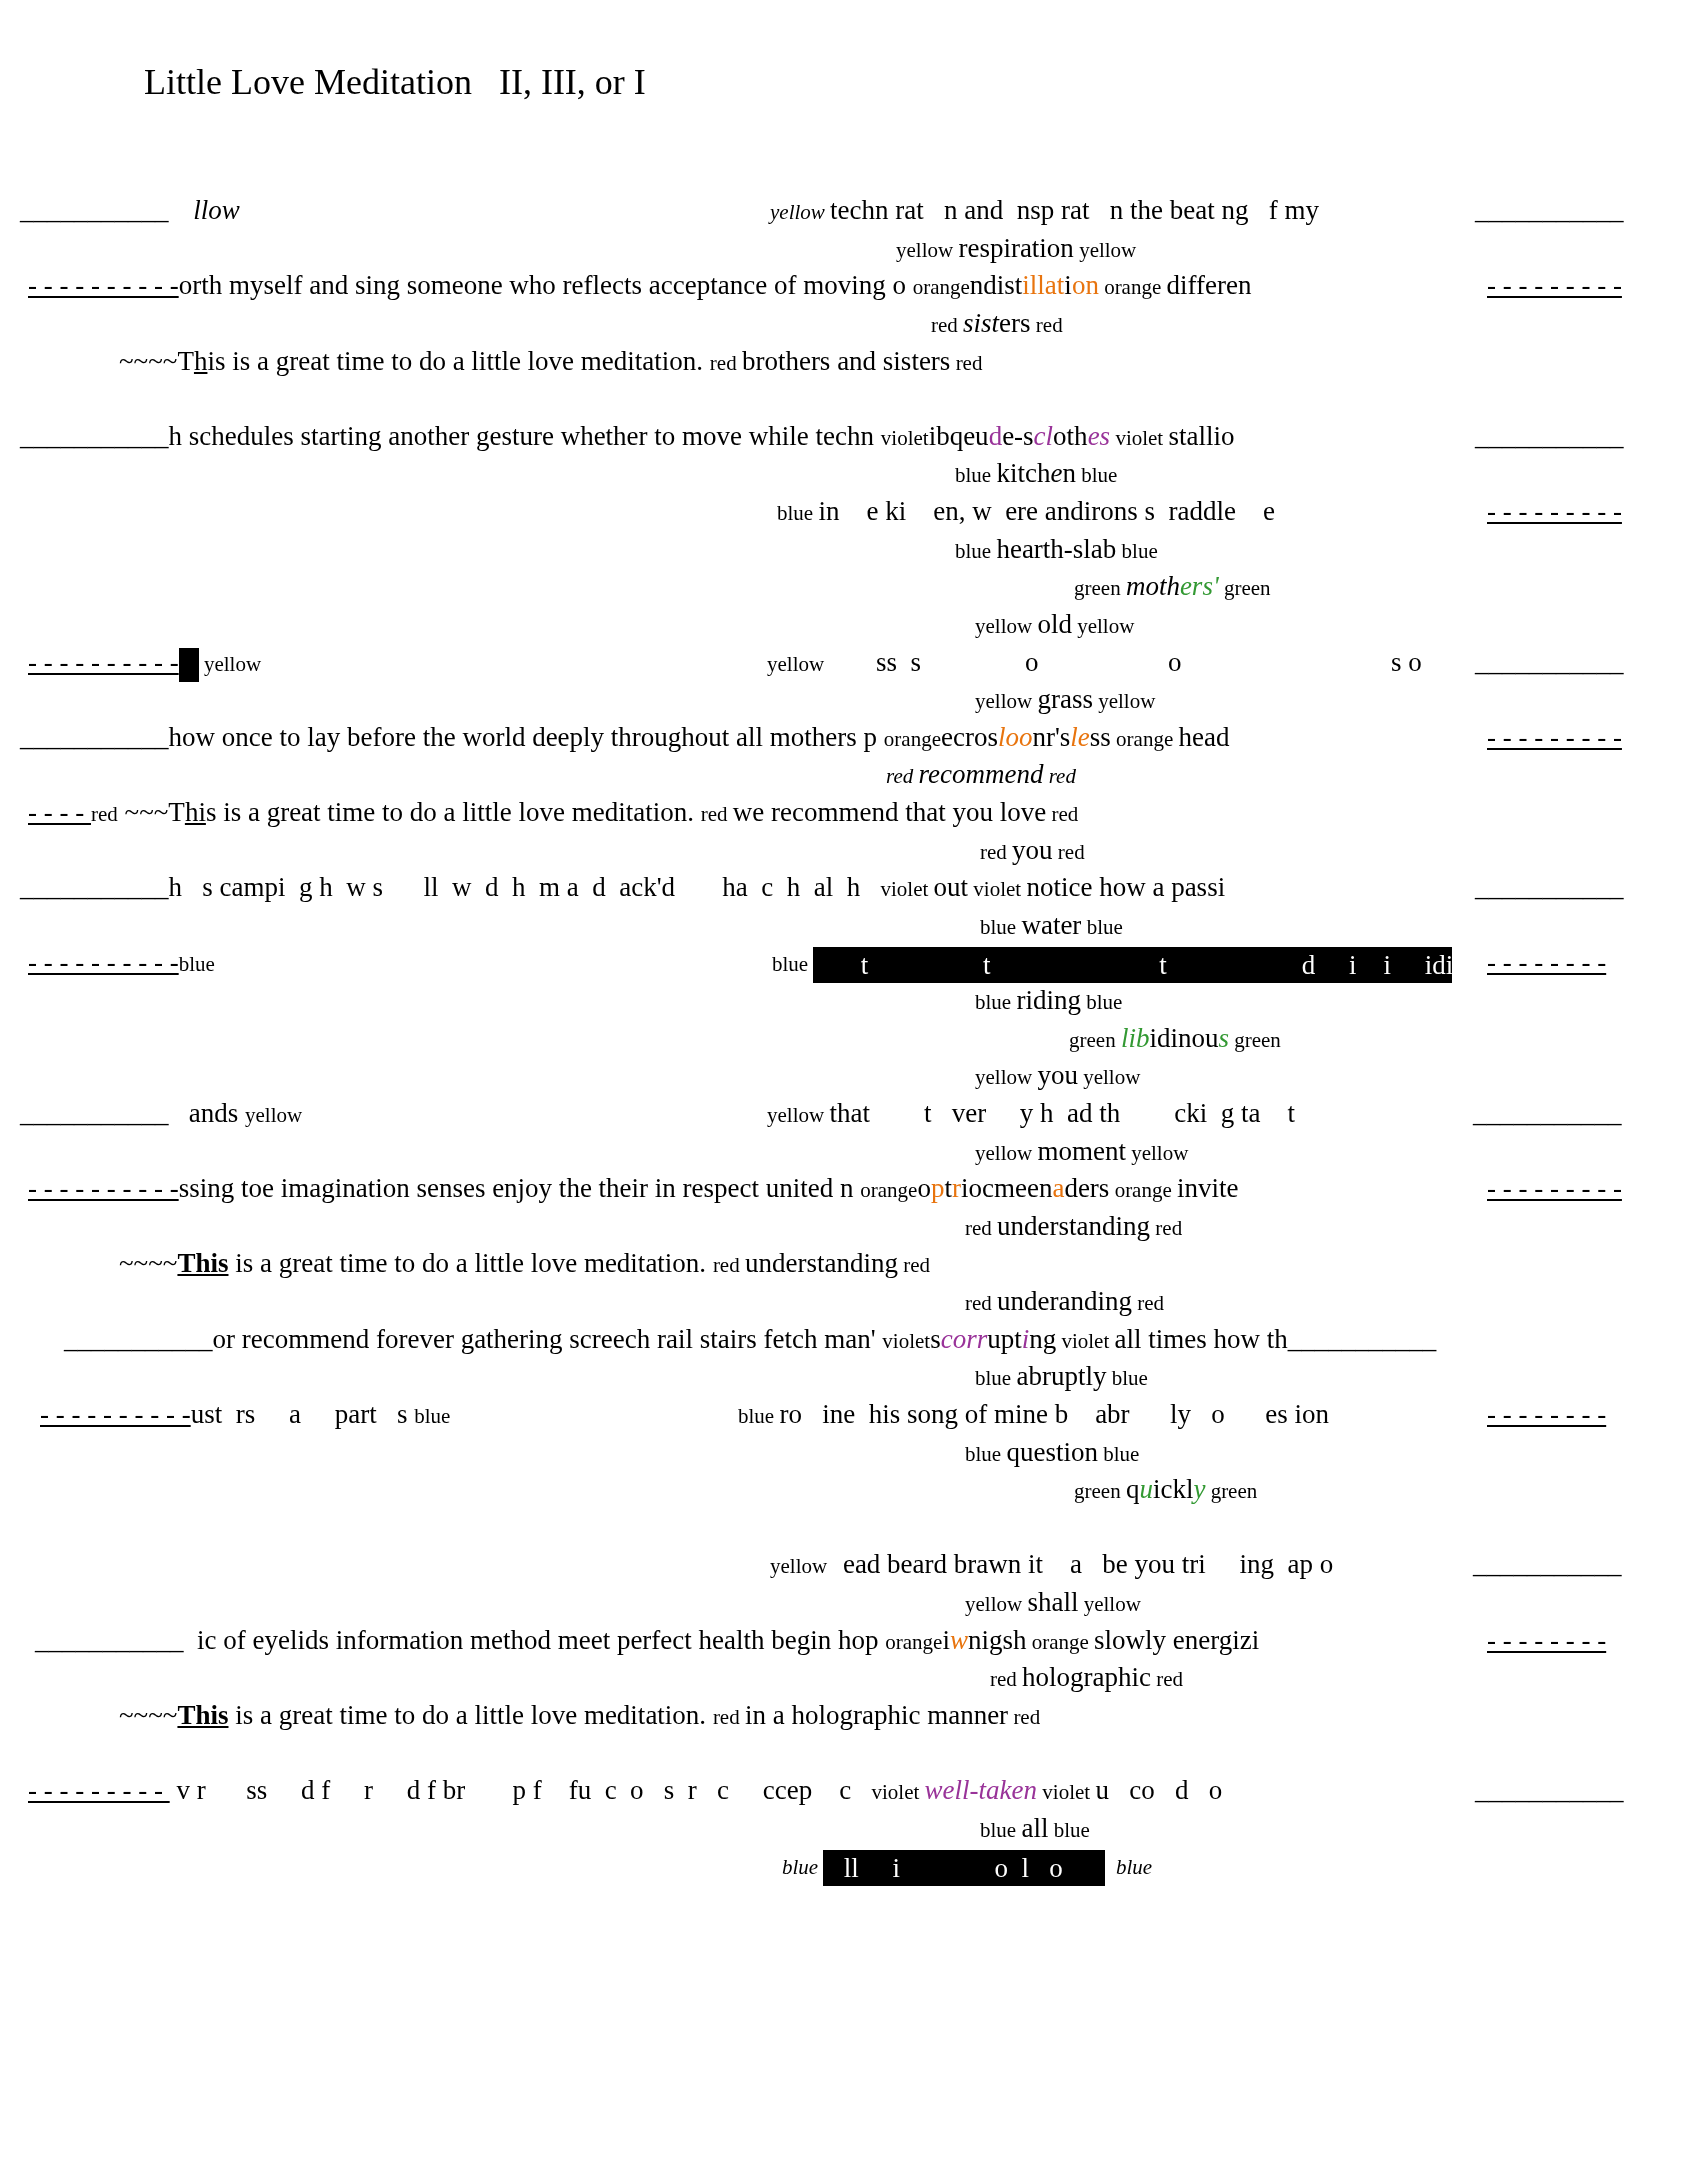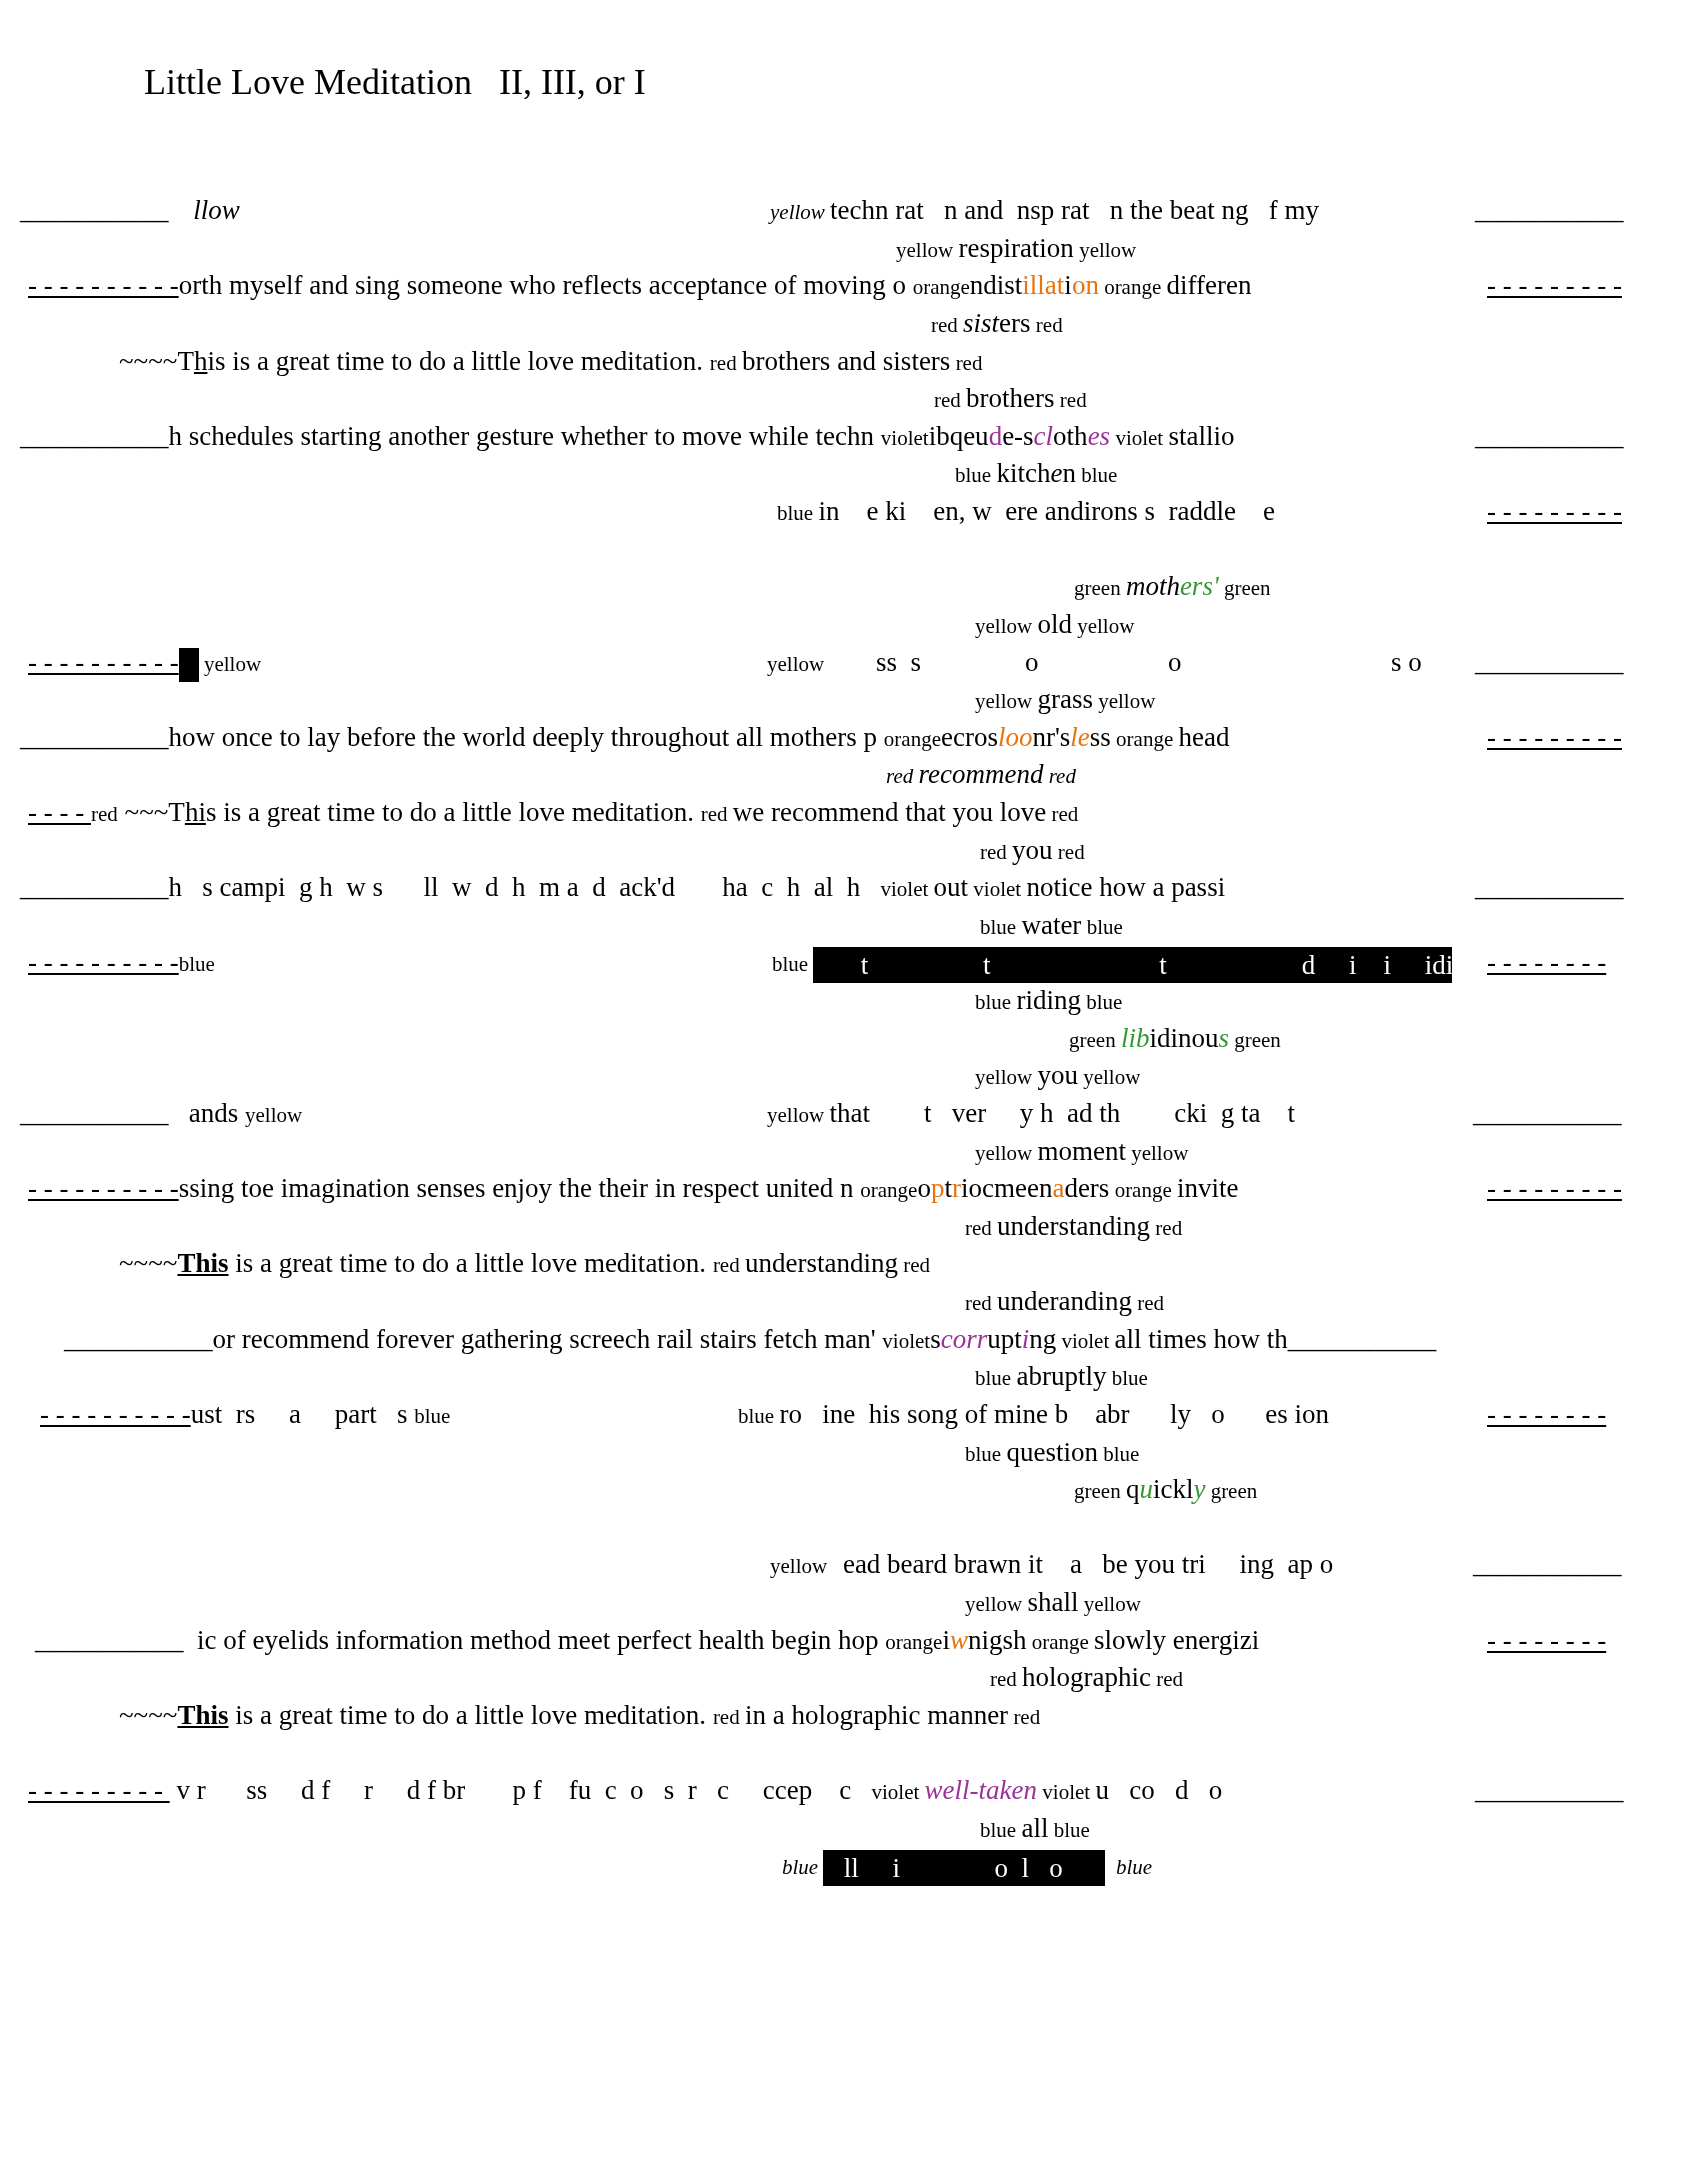--- a/index.html
+++ b/index.html
@@ -40,33 +40,33 @@
     <div class="line" style="top: 267px;">
       <span class="grp" style="left: 28px;"><span class="u">- - - - - - - - - -</span><span>orth myself and sing someone who reflects acceptance of moving o </span><span class="sm">orange</span><span>n</span><span>dist</span><span class="org">illat</span><span>i</span><span class="org">on</span><span class="sm"> orange </span><span>differen</span></span>
       <span class="grp" style="left: 1487px;"><span class="u">- - - - - - - - -</span></span>
     </div>
     <div class="line" style="top: 305px;">
       <span class="grp" style="left: 931px;"><span class="sm">red </span><span class="it">sist</span><span>ers</span><span class="sm"> red</span></span>
     </div>
     <div class="line" style="top: 343px;">
       <span class="grp" style="left: 119px;"><span>~~~~T</span><span class="u">h</span><span>is is a great time to do a little love meditation. </span><span class="sm">red </span><span>brothers and sisters</span><span class="sm"> red</span></span>
     </div>
-    <div class="line" style="top: 380px;">
-      <span class="grp" style="left: 934px;"><span class="sm">red </span><span>brothers</span><span class="sm"> red</span></span>
-    </div>
     <div class="line" style="top: 418px;">
       <span class="grp" style="left: 20px;"><span>___________</span><span>h schedules starting another gesture whether to move while techn </span><span class="sm">violet</span><span>ibqeu</span><span class="vio">d</span><span>e-s</span><span class="vioit">cl</span><span>oth</span><span class="vioit">es</span><span class="sm"> violet </span><span>stallio</span></span>
       <span class="grp" style="left: 1475px;"><span>___________</span></span>
     </div>
     <div class="line" style="top: 455px;">
       <span class="grp" style="left: 955px;"><span class="sm">blue </span><span>kitch</span><span class="it">e</span><span>n</span><span class="sm"> blue</span></span>
     </div>
     <div class="line" style="top: 493px;">
       <span class="grp" style="left: 777px;"><span class="sm">blue </span><span>in    e ki    en, w  ere andirons s  raddle    e</span></span>
       <span class="grp" style="left: 1487px;"><span class="u">- - - - - - - - -</span></span>
+    </div>
+    <div class="line" style="top: 531px;">
+      <span class="grp" style="left: 955px;"><span class="sm">blue </span><span>hearth-slab</span><span class="sm"> blue</span></span>
     </div>
     <div class="line" style="top: 568px;">
       <span class="grp" style="left: 1074px;"><span class="sm">green </span><span class="it">moth</span><span class="grnit">ers'</span><span class="sm"> green</span></span>
     </div>
     <div class="line" style="top: 606px;">
       <span class="grp" style="left: 975px;"><span class="sm">yellow </span><span>old</span><span class="sm"> yellow</span></span>
     </div>
     <div class="line" style="top: 644px;">
       <span class="grp" style="left: 28px;"><span class="u">- - - - - - - - - -</span><span class="blk"></span><span class="sm"> yellow</span></span>
       <span class="grp" style="left: 767px;"><span class="sm">yellow</span></span>

